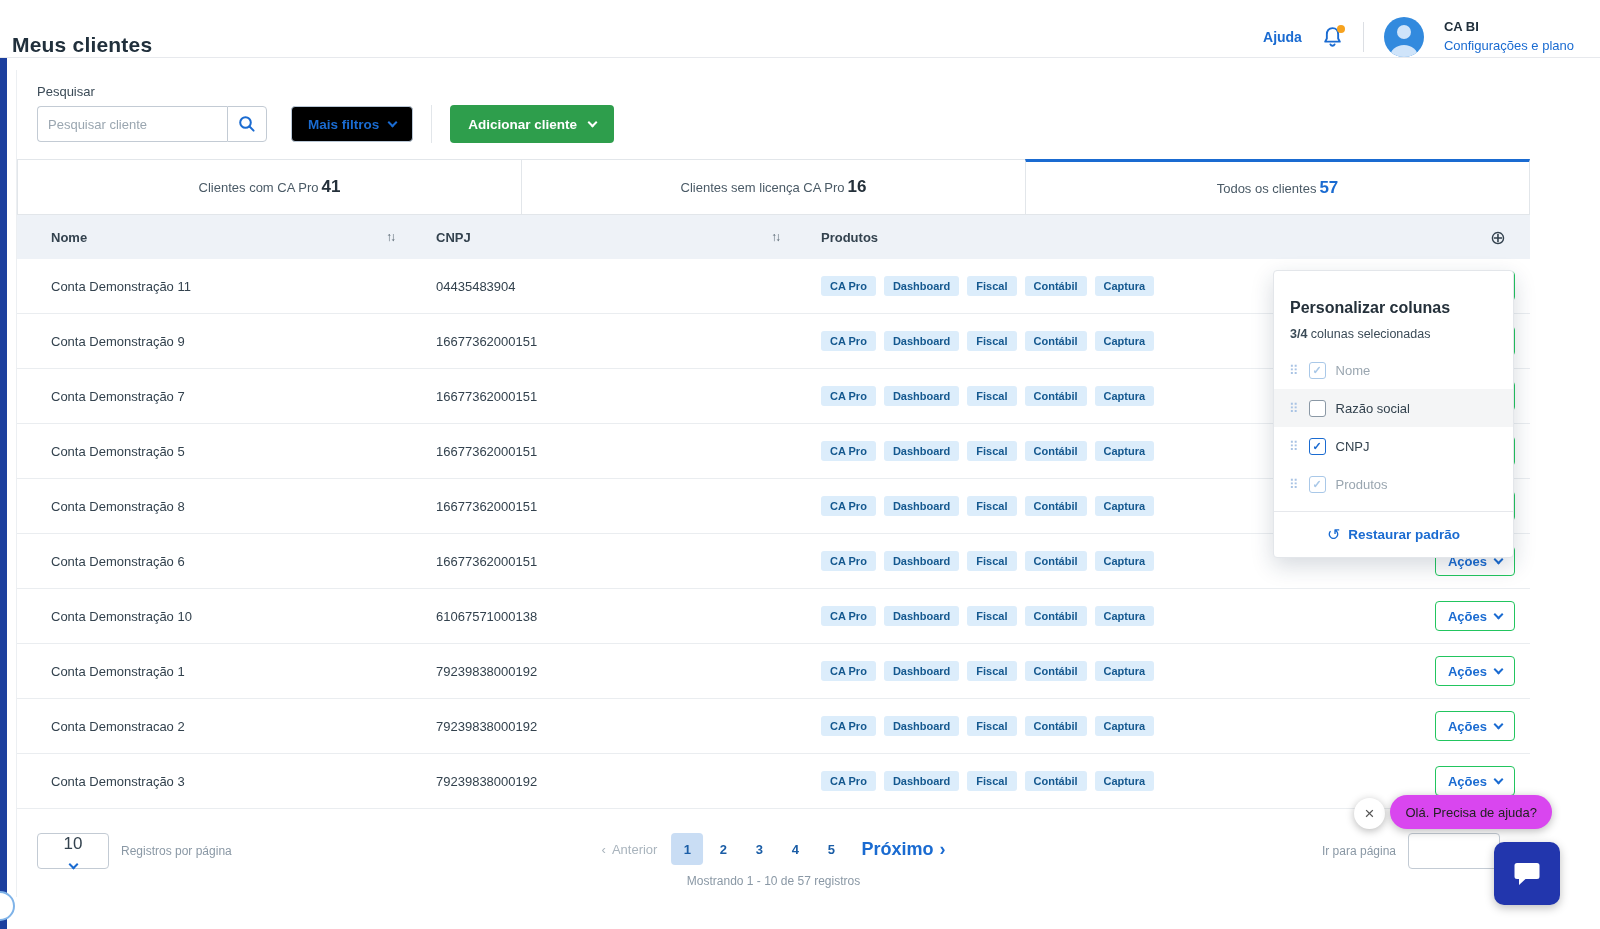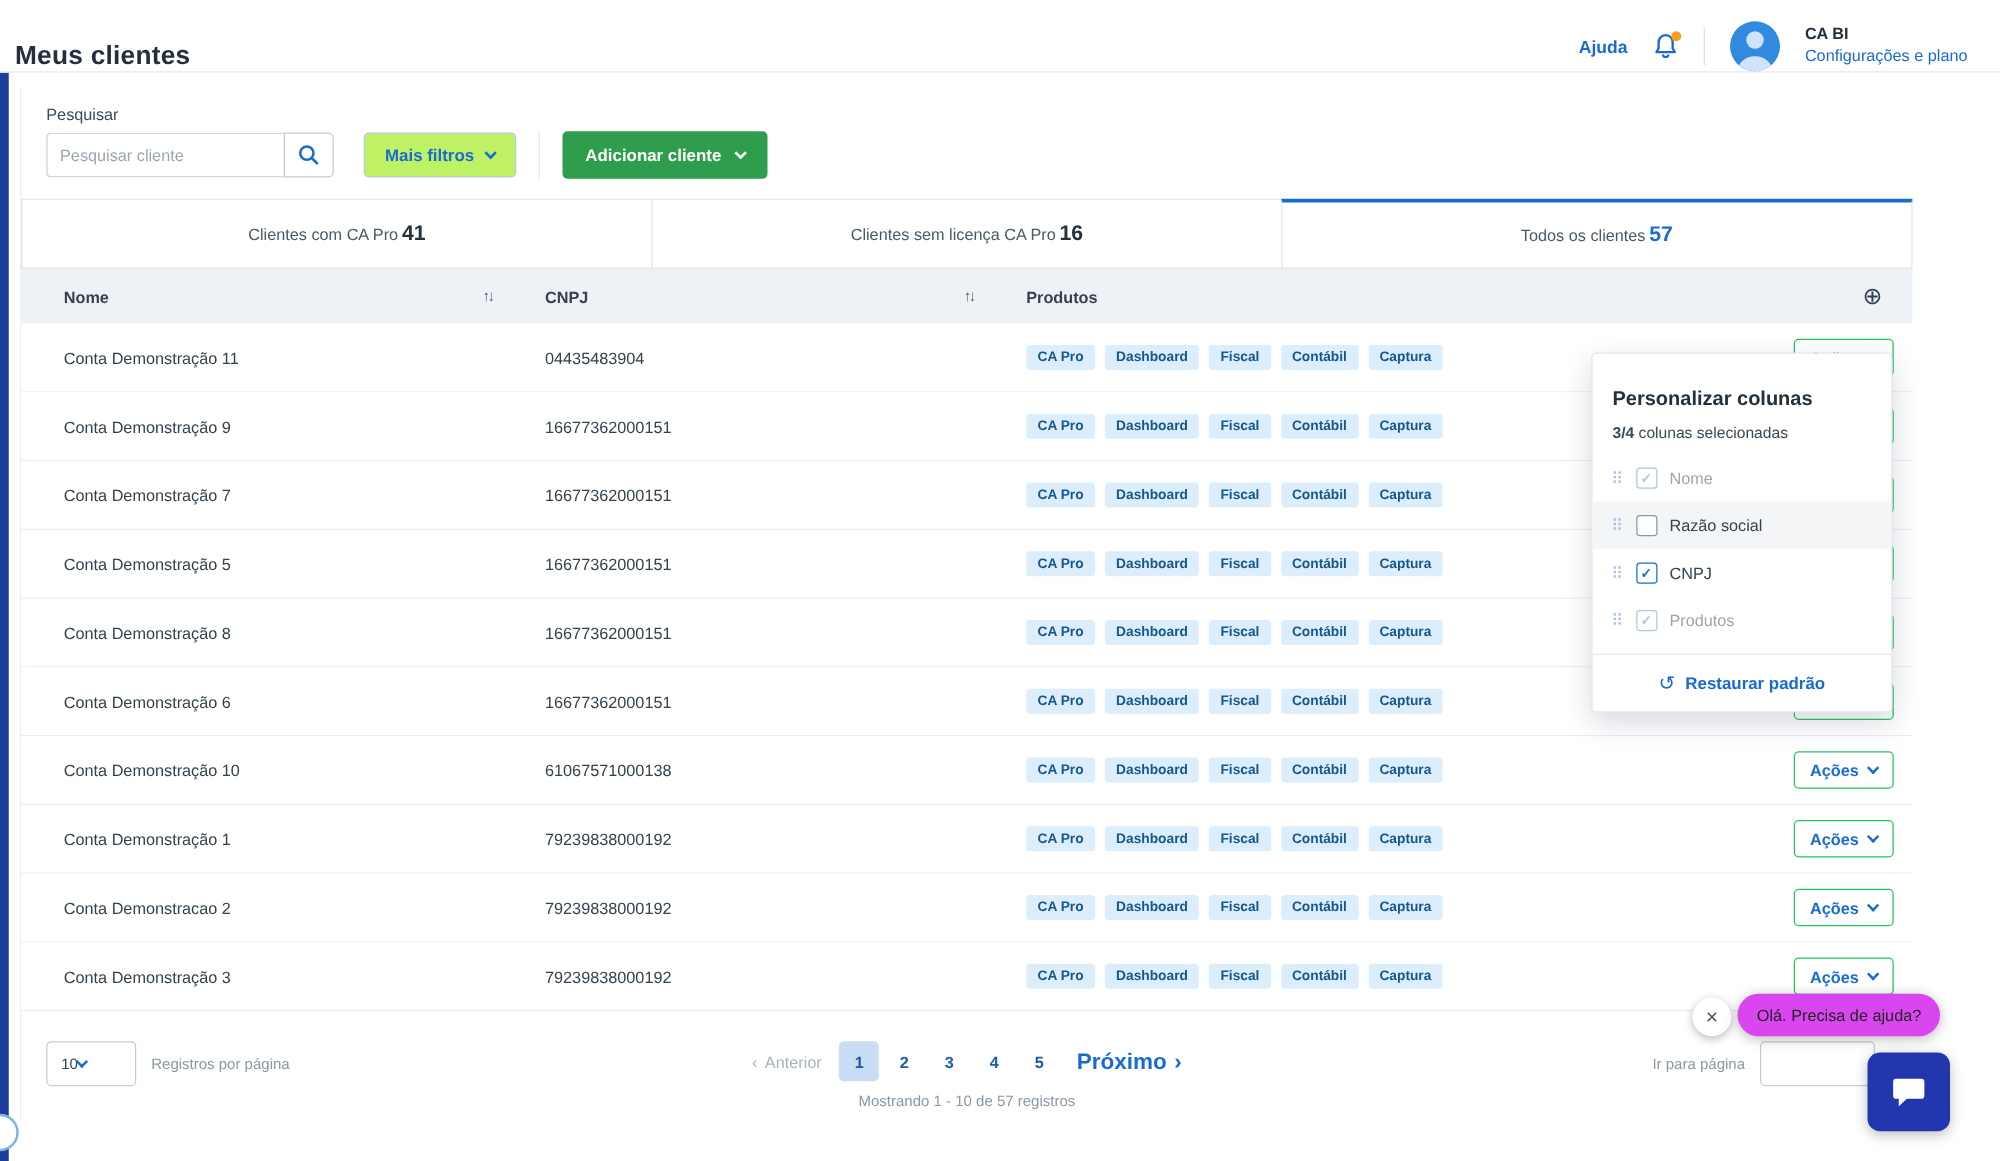--- a/index.html
+++ b/index.html
@@ -30,21 +30,21 @@
   .content{ position:absolute; left:16px; top:70px; width:1514px; border-left:1px solid #eceff2; background:#fff; }
   .search-label{ display:block; font-size:13px; color:#3a4a56; margin:14px 0 6px 20px; }
   .search-controls{ display:flex; align-items:center; margin-left:20px; }
   .search-input{
     width:190px; height:36px; border:1px solid #c3cbd4; border-right:none; border-radius:4px 0 0 4px;
     padding:0 10px; font-size:13px; font-family:inherit; color:#3a4a56; outline:none;
   }
   .search-input::placeholder{ color:#9aa6b0; }
   .search-btn{ width:40px; height:36px; border:1px solid #c3cbd4; border-radius:0 4px 4px 0; background:#fff; display:flex; align-items:center; justify-content:center; cursor:pointer; }
   .filters-btn{
-    margin-left:24px; height:36px; padding:0 16px; border:1px solid #b9c7d6; border-radius:4px; background:#bef264;
+    margin-left:24px; height:36px; padding:0 16px; border:1px solid #b9c7d6; border-radius:4px; background:#000000;
     color:#1a6bd1; font-weight:700; font-size:13.5px; font-family:inherit; display:flex; align-items:center; gap:10px; cursor:pointer;
   }
   .ctrl-divider{ width:1px; height:38px; background:#e2e6ea; margin:0 18px; }
   .add-btn{
     height:38px; padding:0 18px; border:none; border-radius:4px; background:#2e9e4c; color:#fff;
     font-weight:700; font-size:13.5px; font-family:inherit; display:flex; align-items:center; gap:12px; cursor:pointer;
   }
   .chev{ width:7px; height:7px; border-right:2px solid currentColor; border-bottom:2px solid currentColor;
     transform:rotate(45deg); display:inline-block; margin-top:-4px; }
   
@@ -68,41 +68,41 @@
   .row{ display:flex; align-items:center; height:55px; border-bottom:1px solid #eaedf0; background:#fff; }
   .cell{ font-size:13px; color:#33424e; }
   .c-name{ width:385px; padding-left:34px; }
   .c-cnpj{ width:385px; padding-left:34px; }
   .c-prod{ flex:1; padding-left:34px; display:flex; gap:8px; align-items:center; }
   .c-act{ width:120px; display:flex; justify-content:flex-end; padding-right:15px; }
   .badge{ background:#dcedfb; color:#14588f; font-size:11px; font-weight:700; padding:4px 9px; border-radius:3px; white-space:nowrap; }
   .btn-acoes{ height:30px; padding:0 12px; border:1px solid #22c55e; border-radius:4px; background:#fff; color:#1a6bd1;
     font-weight:700; font-size:13px; font-family:inherit; display:flex; align-items:center; gap:8px; cursor:pointer; }
   
-  .popover{ position:absolute; top:212px; right:16px; width:241px; background:#fff; border:1px solid #e3e6ea; border-radius:4px;
+  .popover{ position:absolute; top:200px; right:16px; width:241px; background:#fff; border:1px solid #e3e6ea; border-radius:4px;
     box-shadow:0 8px 22px rgba(30,50,80,.18); z-index:20; padding-top:28px; }
   .pop-title{ font-size:16px; font-weight:700; color:#24303a; padding:0 16px 10px; }
   .pop-summary{ font-size:12.5px; color:#3a4a56; padding:0 16px 10px; }
   .pop-item{ height:38px; display:flex; align-items:center; gap:10px; padding:0 15px; }
   .pop-item.highlight{ background:#f4f5f6; }
   .drag-handle{ color:#a9c3e4; font-size:13px; cursor:grab; }
   .cb{ width:17px; height:17px; border:1.5px solid #1a6bd1; border-radius:3px; display:flex; align-items:center; justify-content:center;
     font-size:11px; color:#1a6bd1; font-weight:700; cursor:pointer; background:#fff; flex:none;}
   .cb.dis{ border-color:#a9c8e8; color:#a9c8e8; cursor:default;}
   .cb.un{ border-color:#8a98a5; color:transparent;}
   .pop-item .plabel{ font-size:13px; color:#33424e; }
   .pop-item.dim .plabel{ color:#9aa6b0; }
   .pop-footer{ border-top:1px solid #e6e8ec; margin-top:8px; height:46px; display:flex; align-items:center; justify-content:center;
     gap:8px; color:#1a6bd1; font-weight:700; font-size:13.5px; cursor:pointer; }
   .restore-ic{ font-size:16px; font-weight:400; }
   
   .pagination{ position:relative; margin-top:24px; height:64px; display:flex; align-items:flex-start; }
   .pg-left{ display:flex; align-items:center; margin-left:20px; gap:12px; }
   .select-box{ width:72px; height:36px; border:1px solid #c3cbd4; border-radius:4px; display:flex; align-items:center;
-    padding:0 11px; font-size:12px; color:#33424e; cursor:pointer; }
+    justify-content:space-between; padding:0 11px; font-size:17px; color:#33424e; cursor:pointer;flex-direction:column; }
   .select-box .chev{ color:#1a6bd1; }
   .muted{ font-size:12px; color:#8a98a5; }
   .pg-center{ position:absolute; left:50%; transform:translateX(-50%); display:flex; flex-direction:column; align-items:center; gap:9px; }
   .pg-btns{ display:flex; align-items:center; gap:4px; }
   .pg-prev{ color:#a9b4bd; font-size:13px; display:flex; align-items:center; gap:6px; padding:0 10px; cursor:default; }
   .pg-next{ color:#1a6bd1; font-weight:700; font-size:18px; display:flex; align-items:center; gap:6px; padding:0 10px; cursor:pointer; }
   .pg-num{ width:32px; height:32px; border:none; background:none; border-radius:4px; font-size:13px; font-weight:700; color:#1a5da6;
     font-family:inherit; cursor:pointer; }
   .pg-num.active{ background:#c9ddf4; }
   .pg-right{ margin-left:auto; display:flex; align-items:center; gap:12px; margin-right:30px; }

